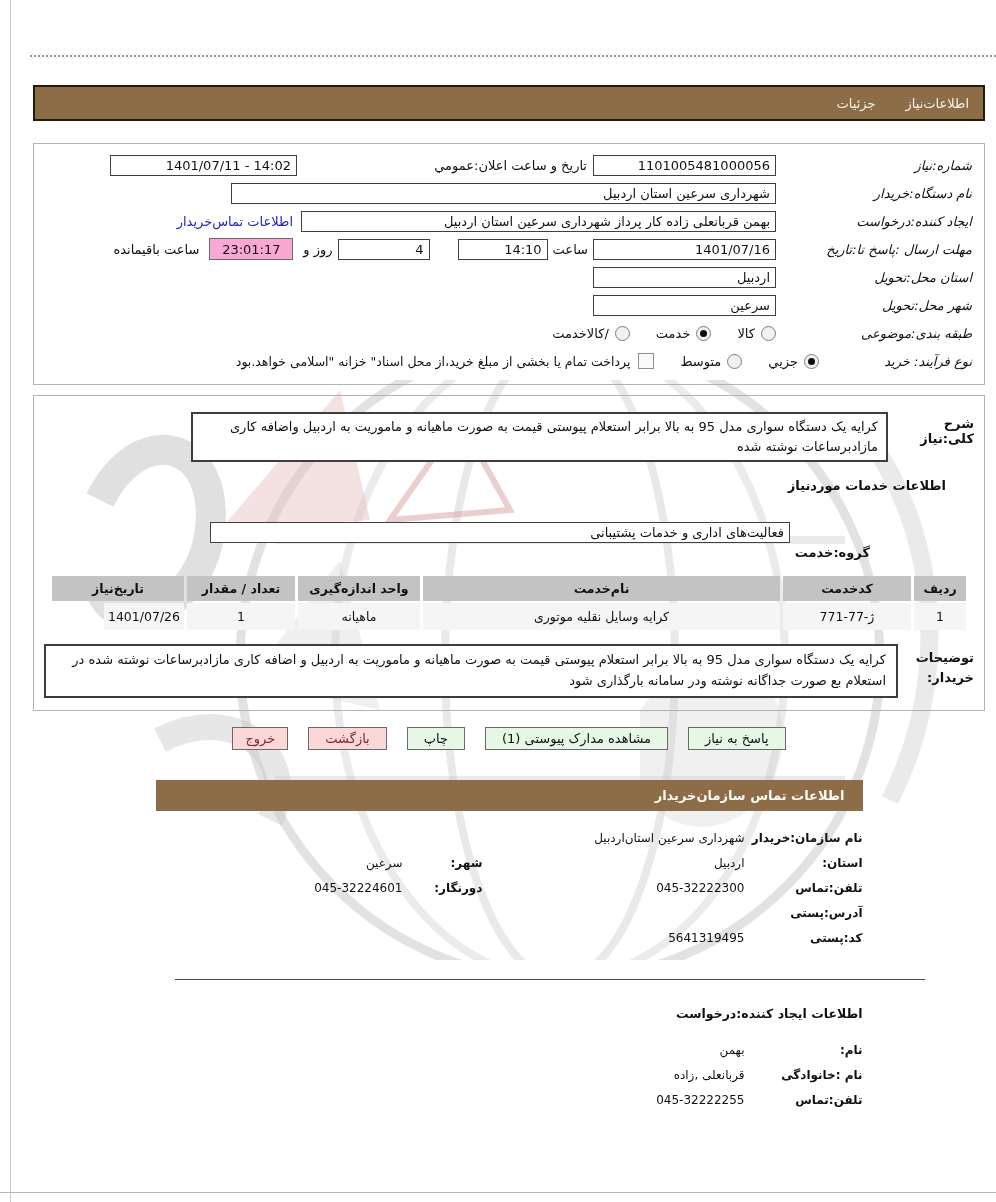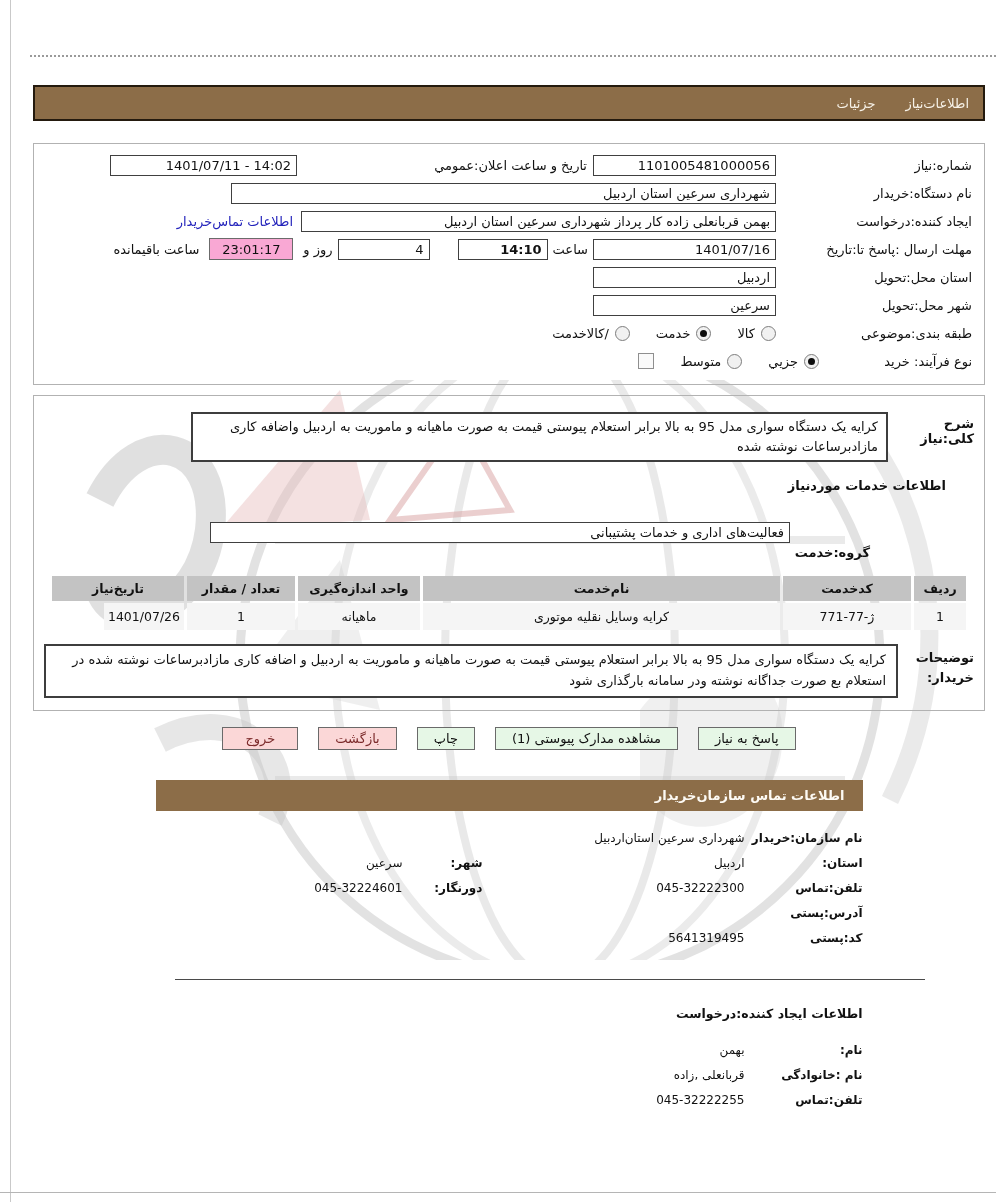--- a/index.html
+++ b/index.html
@@ -18,29 +18,29 @@
 
   .titlebar{
     height:36px;background:#8c6d48;border:2px solid #241a0e;box-sizing:border-box;
     display:flex;align-items:center;gap:30px;padding:0 14px;color:#f7f2e8;font-size:13px;
   }
   .titlebar span{cursor:default;}
 
   .panel{border:1px solid #b2b2b2;margin-top:22px;padding:10px 12px 6px;background:transparent;}
 
   .frow{display:flex;align-items:center;margin-bottom:6px;min-height:22px;}
-  .flabel{width:190px;flex:none;padding-left:6px;}
+  .flabel{width:190px;flex:none;padding-left:6px;font-style:italic;}
   .flabel.narrow{width:147px;}
   .inbox{
     border:1px solid #404040;height:21px;box-sizing:border-box;background:#fff;
     font:inherit;padding:0 5px;text-align:right;color:#111;
   }
   .ltr{direction:ltr;}
   .w183{width:183px;} .w187{width:187px;} .w545{width:545px;} .w475{width:475px;}
-  .w90{width:90px;font-weight:bold;} .w92{width:92px;} .w580{width:580px;}
+  .w90{width:90px;} .w92{width:92px;} .w580{width:580px;}
   .lbl-announce{width:180px;flex:none;margin-right:6px;}
   .sp{margin:0 5px;flex:none;}
   .gap28{margin-right:28px;}
   .badge{
     width:82px;height:20px;flex:none;background:#f9a8d4;border:1px solid #6b6b6b;
     display:flex;align-items:center;justify-content:center;direction:ltr;margin:0 5px;
   }
   .link{color:#2222bb;cursor:pointer;margin-right:8px;}
 
   .radio{width:13px;height:13px;border-radius:50%;border:1px solid #7d7d7d;background:#f1f1f1;
@@ -170,20 +170,21 @@
       <span>/کالاخدمت</span>
     </div>
 
     <div class="frow">
       <span class="flabel narrow">نوع فرآیند: خرید</span>
       <span class="radio sel"></span>
       <span class="ropt">جزیي</span>
       <span class="radio"></span>
       <span class="ropt">متوسط</span>
       <span class="chk"></span>
+      <span class="note-text">پرداخت تمام یا بخشی از مبلغ خرید،از محل اسناد" خزانه "اسلامی خواهد.بود</span>
     </div>
   </div>
 
   <div class="panel2">
 
     <div class="drow">
       <span class="dlabel">شرح کلی:نیاز</span>
       <div class="tbox">کرایه یک دستگاه سواری مدل 95 به بالا برابر استعلام پیوستی قیمت به صورت ماهیانه و ماموریت به اردبیل واضافه کاری مازادبرساعات نوشته شده</div>
     </div>
 
@@ -224,21 +225,21 @@
       </span>
       <div class="nbox">کرایه یک دستگاه سواری مدل 95 به بالا برابر استعلام پیوستی قیمت به صورت ماهیانه و ماموریت به اردبیل و اضافه کاری مازادبرساعات نوشته شده در استعلام بع صورت جداگانه نوشته ودر سامانه بارگذاری شود</div>
     </div>
   </div>
 
   <div class="btnrow">
     <button class="btn">پاسخ به نیاز</button>
     <button class="btn">مشاهده مدارک پیوستی (1)</button>
     <button class="btn">چاپ</button>
     <button class="btn pink">بازگشت</button>
-    <button class="btn pink" style="padding:3px 22px">خروج</button>
+    <button class="btn pink" style="padding:3px 12px">خروج</button>
   </div>
 
   <div class="bar2">
     <span>اطلاعات تماس سازمان‌خریدار</span>
   </div>
 
   <div class="cblock">
     <div class="crow">
       <span class="clabel">نام سازمان:خریدار</span>
       <span class="cvalue">شهرداری سرعین استان‌اردبیل</span>

